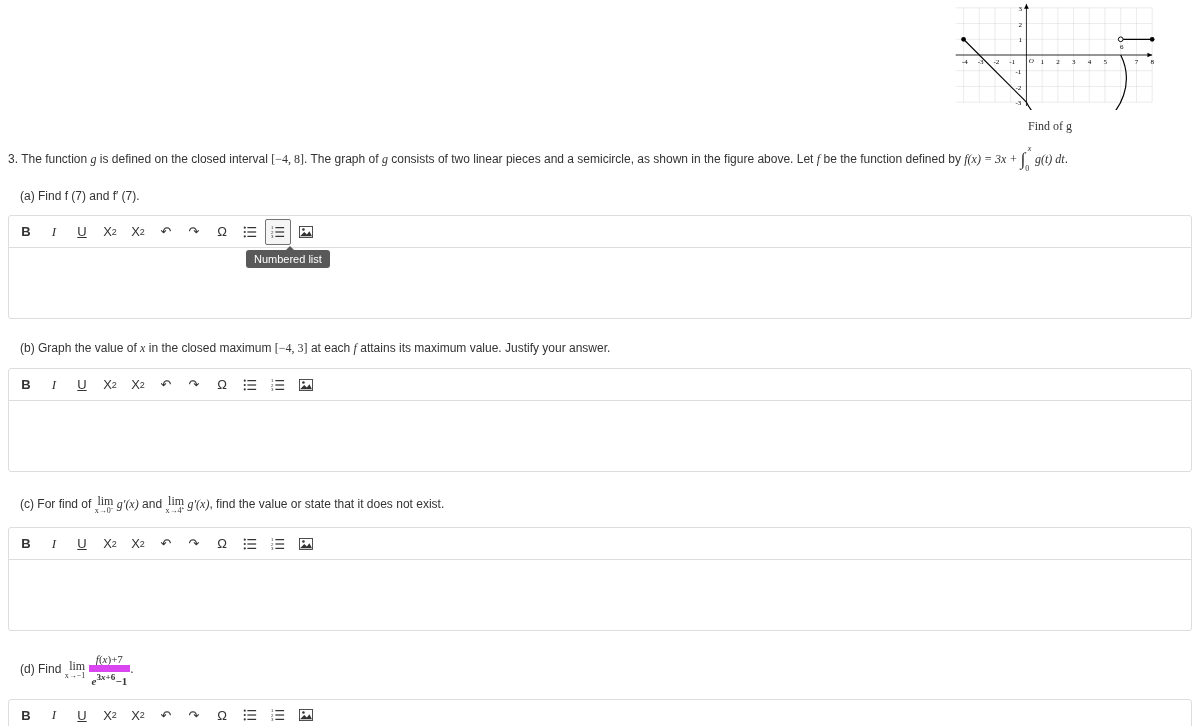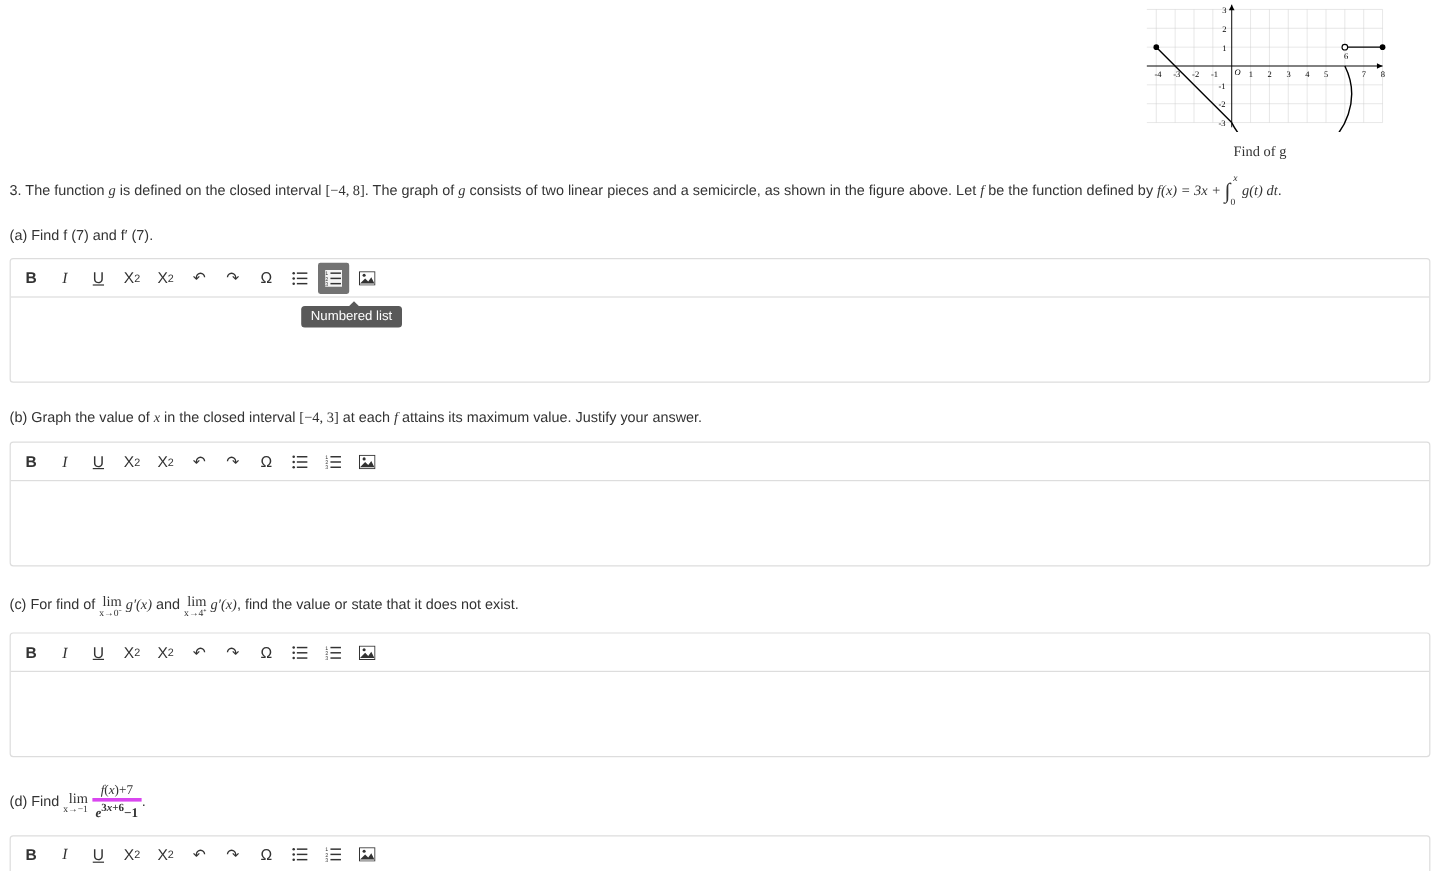--- a/index.html
+++ b/index.html
@@ -28,21 +28,21 @@
       font-family: Arial, sans-serif;
       line-height: 1.5;
     }
     .math {
       font-family: 'Times New Roman', serif;
       font-style: italic;
     }
     .math-up { font-style: normal; }
     .part-label {
       font-size: 12px;
-      padding: 12px 8px 8px 8px;
+      padding: 12px 8px 8px 20px;
       font-family: Arial, sans-serif;
     }
     .editor {
       margin: 4px 8px 10px 8px;
       border: 1px solid #ddd;
       border-radius: 3px;
       background: #fff;
     }
     .toolbar {
       display: flex;
@@ -59,21 +59,21 @@
       align-items: center;
       justify-content: center;
       font-size: 13px;
       color: #333;
       cursor: pointer;
       border-radius: 2px;
       font-family: Arial, sans-serif;
       position: relative;
     }
     .tb-btn.active {
-      border: 6px solid #737373;
+      border: 1px solid #737373;
       background: #f5f5f5;
     }
     .editor-area {
       min-height: 70px;
       padding: 8px;
     }
     .tooltip {
       position: absolute;
       top: 30px;
       left: -20px;
@@ -93,21 +93,21 @@
       border-left: 4px solid transparent;
       border-right: 4px solid transparent;
       border-bottom: 4px solid #595959;
     }
     .sup-style { font-size: 9px; vertical-align: super; }
     .sub-style { font-size: 9px; vertical-align: sub; }
     .integral { font-size: 18px; font-family: 'Times New Roman', serif; position: relative; display: inline-block; vertical-align: middle; }
     .int-upper { position: absolute; top: -3px; right: -6px; font-size: 8px; font-style: italic;}
     .int-lower { position: absolute; bottom: -2px; right: -4px; font-size: 8px;}
     .frac { display: inline-block; text-align: center; vertical-align: middle; font-family:'Times New Roman',serif; font-size:11px;}
-    .frac .num { display: block; border-bottom: 3px solid #d946ef; padding: 0 3px; line-height:1.1;}
+    .frac .num { display: block; border-bottom: 7px solid #d946ef; padding: 0 3px; line-height:1.1;}
     .frac .den { display: block; padding: 0 3px; line-height:1.1;font-weight:bold;}
     .lim { display:inline-block; text-align:right; vertical-align:middle; font-family:'Times New Roman',serif; position:relative;}
     .lim .under { display:block; font-size:8px; line-height:1; margin-top:-2px;}
   </style>
 </head>
 <body>
 
 <div class="graph-container">
   <div class="graph-wrap">
     <svg width="220" height="110" viewBox="0 0 260 140">
@@ -226,21 +226,21 @@
           <rect x="0.5" y="0.5" width="15" height="13" fill="none" stroke="#333"></rect>
           <circle cx="5" cy="4" r="1.5" fill="#333"></circle>
           <path d="M1 12 L6 7 L9 10 L12 6 L15 12 Z" fill="#333"></path>
         </svg>
     </div>
   </div>
   <div class="editor-area" contenteditable="true" style=""></div>
 </div>
 
 <div class="part-label">
-  <span>(b) Graph the value of </span><span class="math">x</span><span> in the closed interval </span><span class="math math-up">[−4, 3]</span><span> at each </span><span class="math">f</span><span> attains its maximum value. Justify your answer.</span>
+  <span>(b) Graph the value of </span><span class="math">x</span><span> in the closed maximum </span><span class="math math-up">[−4, 3]</span><span> at each </span><span class="math">f</span><span> attains its maximum value. Justify your answer.</span>
 </div>
 <div class="editor">
   <div class="toolbar">
     <div class="tb-btn" style="font-weight:bold;">B</div>
     <div class="tb-btn" style="font-style:italic;font-family:'Times New Roman';">I</div>
     <div class="tb-btn" style="text-decoration:underline;">U</div>
     <div class="tb-btn">
         <span>X</span>
         <span class="sup-style">2</span>
       </div>

